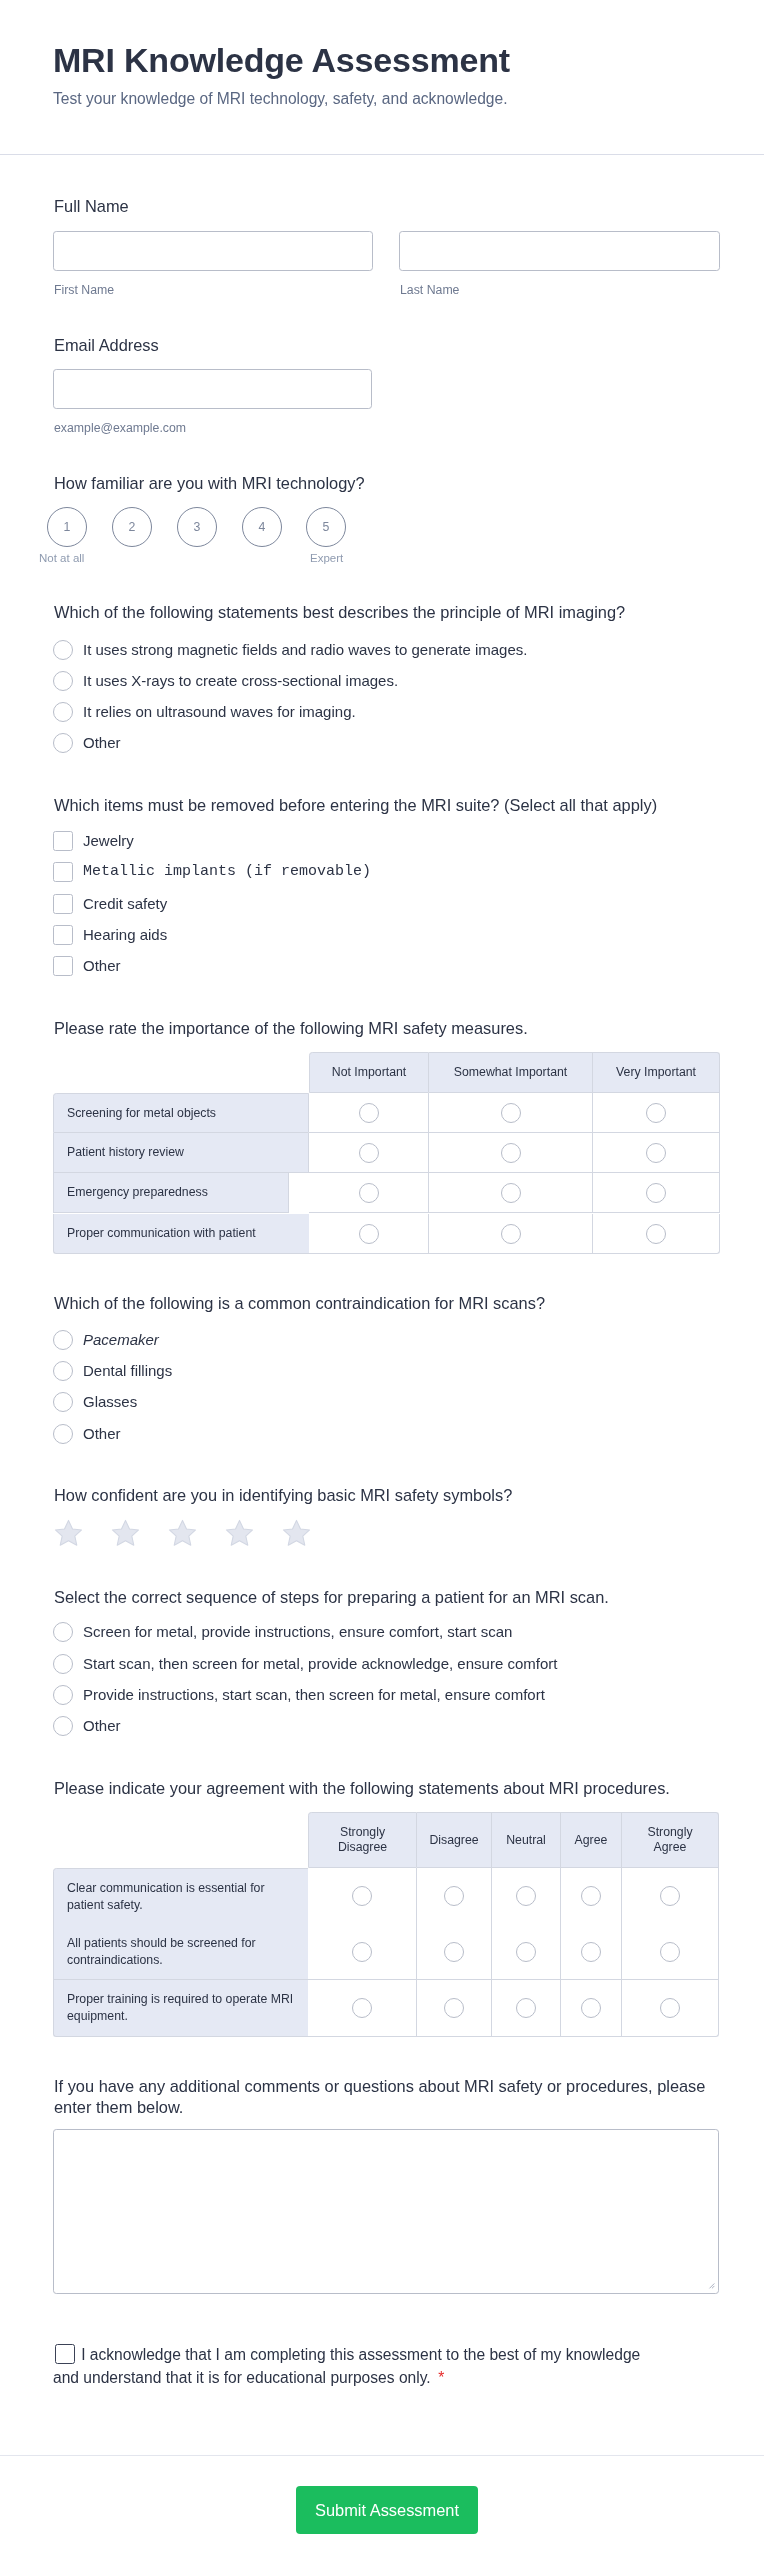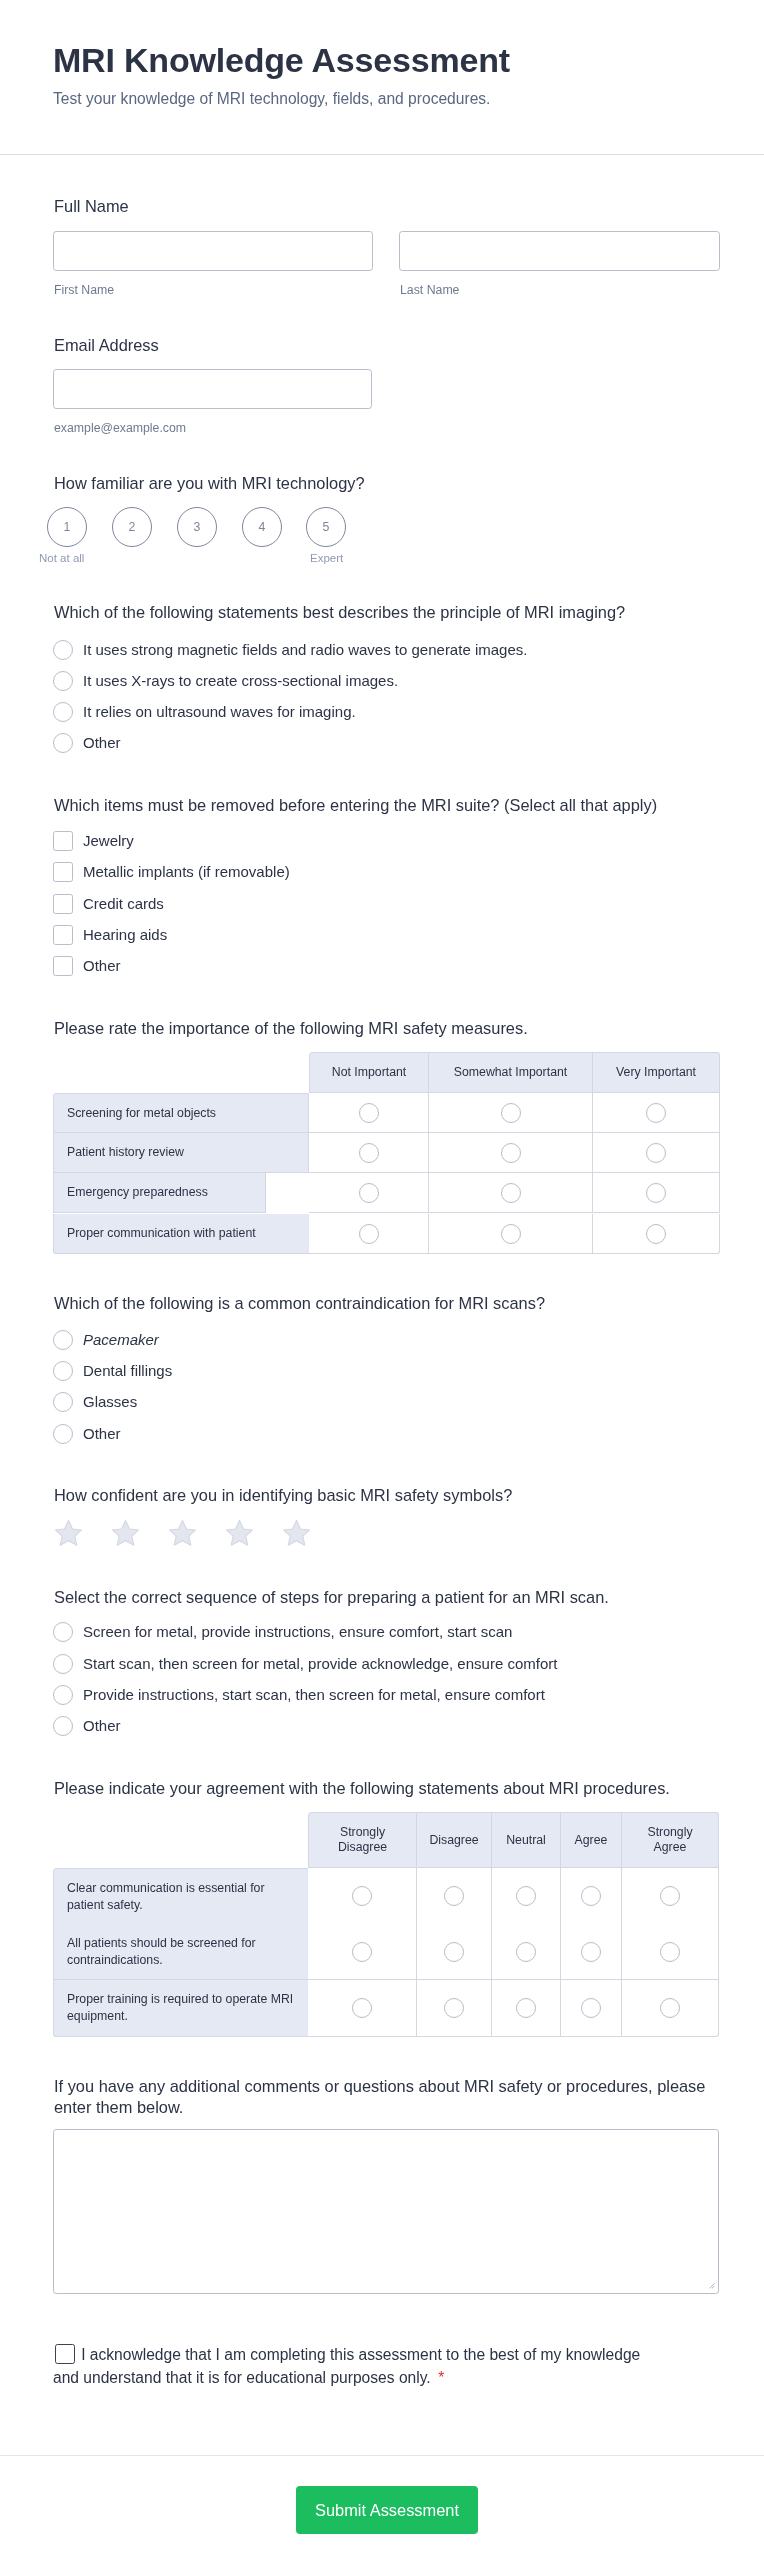--- a/index.html
+++ b/index.html
@@ -34,21 +34,21 @@
   textarea.comments { resize: none; border: 0.8px solid #b8bdc9; border-radius: 3.3px; background: #fff; font-family: "Liberation Sans", sans-serif; font-size: 13px; padding: 8.2px; }
 
   .submit-btn { background: #1bbd5e; color: #fff; border: none; border-radius: 4.1px; font-size: 16.4px; font-family: "Liberation Sans", sans-serif; cursor: pointer; }
 
   .resize-grip { width: 8.2px; height: 8.2px; }
 </style>
 </head>
 <body>
 
 <div class="abs header-title">MRI Knowledge Assessment</div>
-<div class="abs header-sub">Test your knowledge of MRI technology, fields, and procedures.</div>
+<div class="abs header-sub">Test your knowledge of MRI technology, safety, and acknowledge.</div>
 <div class="abs divider" style="top:154px;"></div>
 
 <div class="abs q-label" style="top:197px;">Full Name</div>
 <input class="abs text-input" style="left: 53px; top: 231px; width: 320px;" type="text" value="">
 <div class="abs sub-label" style="left:54px; top:283px;">First Name</div>
 <input class="abs text-input" style="left: 399px; top: 231px; width: 321px;" type="text" value="">
 <div class="abs sub-label" style="left:400px; top:283px;">Last Name</div>
 
 <div class="abs q-label" style="top:336px;">Email Address</div>
 <input class="abs text-input" style="left: 53px; top: 369px; width: 319px;" type="email" value="">
@@ -79,27 +79,27 @@
 <label class="abs opt" style="top:731px;">
     <span class="radio"></span>
     <span>Other</span>
   </label>
 
 <div class="abs q-label" style="top:796px;">Which items must be removed before entering the MRI suite? (Select all that apply)</div>
 <label class="abs opt" style="top:829px;">
     <span class="check"></span>
     <span>Jewelry</span>
   </label>
-<label class="abs opt" style="top:860px;">
+<label class="abs opt" style="top:860px;font-family:Liberation Mono, monospace;">
     <span class="check"></span>
     <span>Metallic implants (if removable)</span>
   </label>
 <label class="abs opt" style="top:892px;">
     <span class="check"></span>
-    <span>Credit cards</span>
+    <span>Credit safety</span>
   </label>
 <label class="abs opt" style="top:923px;">
     <span class="check"></span>
     <span>Hearing aids</span>
   </label>
 <label class="abs opt" style="top:954px;">
     <span class="check"></span>
     <span>Other</span>
   </label>
 
@@ -125,21 +125,21 @@
   <div class="matrix-cell mbody" style="left:309px; top:1133px; width:120px; height:40px;">
       <span class="mradio"></span>
     </div>
   <div class="matrix-cell mbody" style="left:429px; top:1133px; width:164px; height:40px;">
       <span class="mradio"></span>
     </div>
   <div class="matrix-cell mbody" style="left:593px; top:1133px; width:127px; height:40px;">
       <span class="mradio"></span>
     </div>
 
-  <div class="matrix-cell mrowlabel" style="left:53px; top:1173px; width:213px; height:40px; border-left:0.8px solid #d3d7e1;text-align:right;">Emergency preparedness</div>
+  <div class="matrix-cell mrowlabel" style="left:53px; top:1173px; width:236px; height:40px; border-left:0.8px solid #d3d7e1;text-align:right;">Emergency preparedness</div>
   <div class="matrix-cell mbody" style="left:309px; top:1173px; width:120px; height:40px;">
       <span class="mradio"></span>
     </div>
   <div class="matrix-cell mbody" style="left:429px; top:1173px; width:164px; height:40px;">
       <span class="mradio"></span>
     </div>
   <div class="matrix-cell mbody" style="left:593px; top:1173px; width:127px; height:40px;">
       <span class="mradio"></span>
     </div>
 

